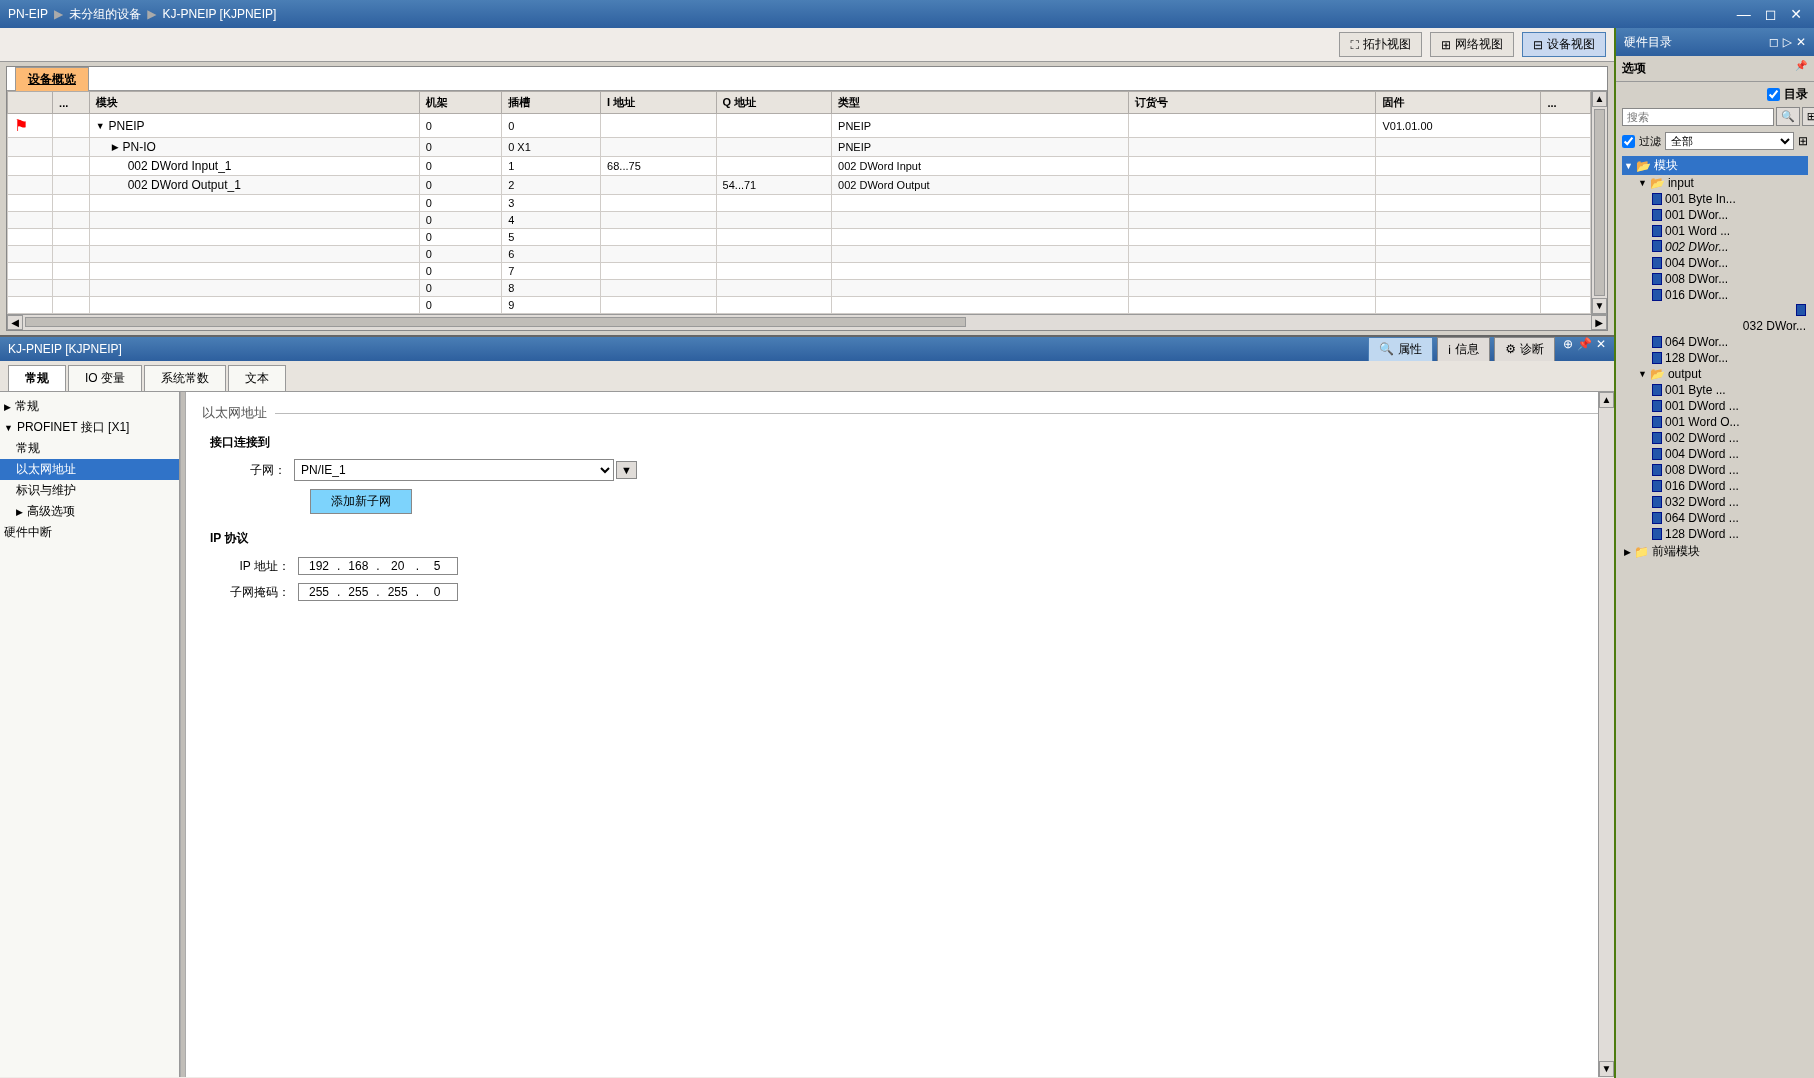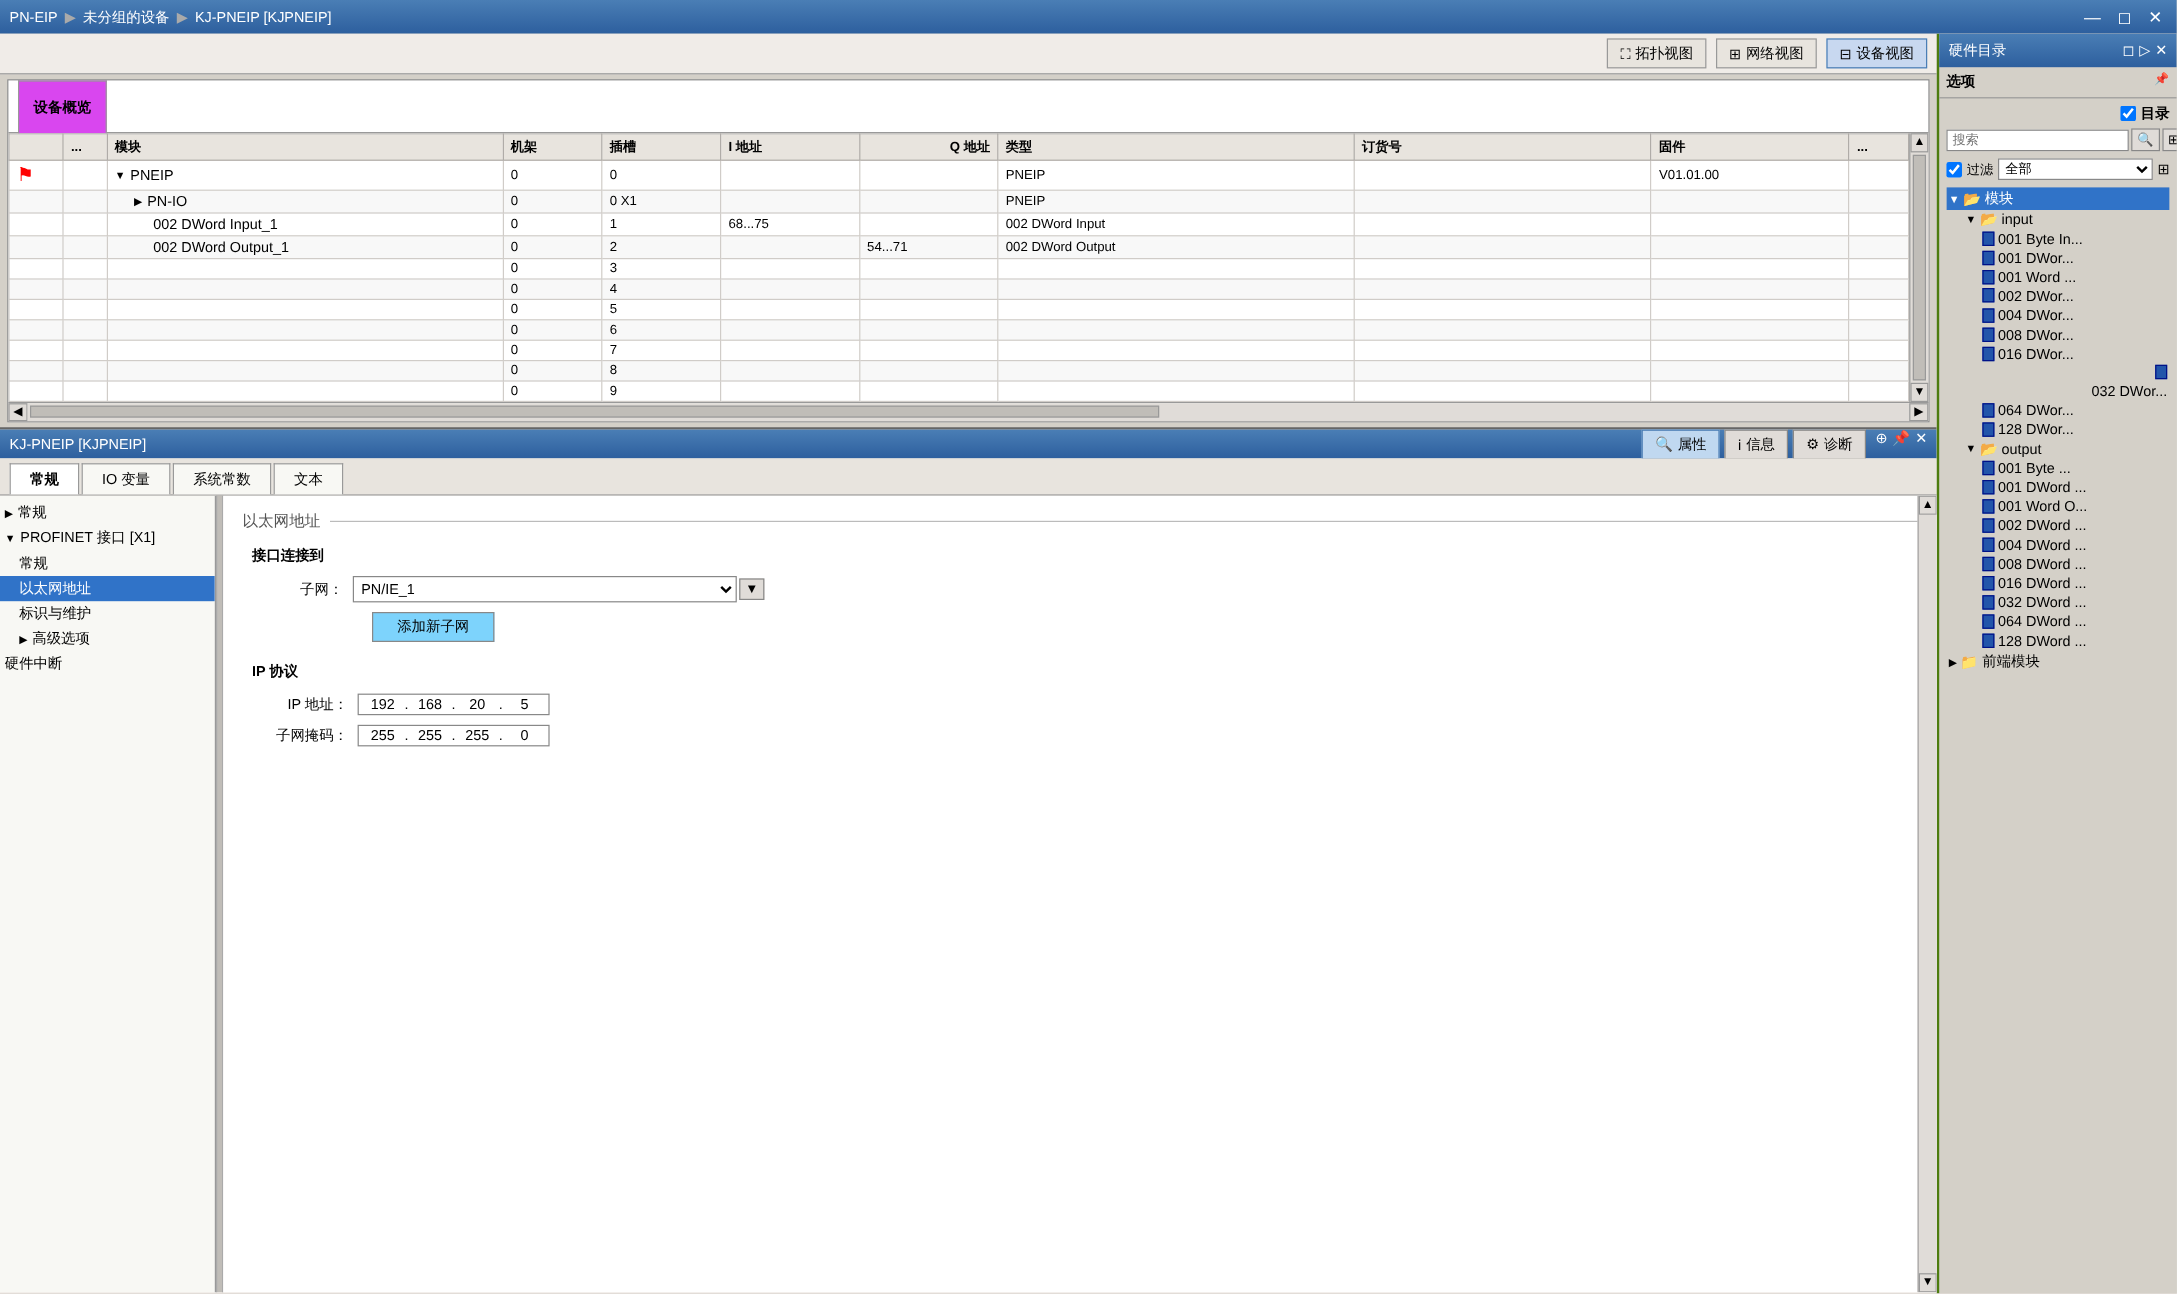--- a/index.html
+++ b/index.html
@@ -101,36 +101,36 @@
         <span>网络视图</span>
       </button>
       <button class="toolbar-btn" style="background:#c8d8f0; border-color:#4a7eb5;">
         <span>⊟</span>
         <span>设备视图</span>
       </button>
     </div>
 
     <div style="margin: 4px 6px; border: 1px solid #888; background: white; flex-shrink:0;">
       <div style="padding: 0; border-bottom: 1px solid #999;">
-        <div style="display:inline-block; background: #d946ef; border: 1px solid #999; border-bottom: none; padding: 13px 12px; margin-bottom: -1px; margin-left: 8px; font-size:12px; font-weight:bold;">
+        <div style="display:inline-block; background: #fdba74; border: 1px solid #999; border-bottom: none; padding: 3px 12px; margin-bottom: -1px; margin-left: 8px; font-size:12px; font-weight:bold;text-decoration:underline;">
           <span>设备概览</span>
         </div>
       </div>
       <div class="table-wrapper">
         <div class="table-scroll">
           <table class="device-table">
             <thead>
               <tr>
                 <th style="width:20px;"></th>
                 <th style="width:20px;">...</th>
                 <th style="width:200px;">模块</th>
                 <th style="width:50px;margin-top:16px;">机架</th>
                 <th style="width:60px;">插槽</th>
                 <th style="width:70px;">I 地址</th>
-                <th style="width:70px;text-align:right;">Q 地址</th>
+                <th style="width:70px;">Q 地址</th>
                 <th style="width:180px;">类型</th>
                 <th style="width:150px;">订货号</th>
                 <th style="width:100px;">固件</th>
                 <th style="width:30px;">...</th>
               </tr>
             </thead>
             <tbody>
 
               <tr>
                 <td><span style="color:red;font-size:16px;">⚑</span></td>
@@ -494,21 +494,21 @@
               <span>001 Byte In...</span>
             </div>
             <div style="display:flex;align-items:center;gap:3px;padding:1px 2px;cursor:pointer;">
               <span style="display:inline-block;width:10px;height:12px;background:#2255aa;border:1px solid #001188;flex-shrink:0;"></span>
               <span>001 DWor...</span>
             </div>
             <div style="display:flex;align-items:center;gap:3px;padding:1px 2px;cursor:pointer;">
               <span style="display:inline-block;width:10px;height:12px;background:#2255aa;border:1px solid #001188;flex-shrink:0;"></span>
               <span>001 Word ...</span>
             </div>
-            <div style="display:flex;align-items:flex-start;gap:3px;padding:1px 2px;cursor:pointer;">
+            <div style="display:flex;align-items:flex-start;gap:3px;padding:1px 2px;cursor:pointer;font-style:italic;">
               <span style="display:inline-block;width:10px;height:12px;background:#2255aa;border:1px solid #001188;flex-shrink:0;"></span>
               <span>002 DWor...</span>
             </div>
             <div style="display:flex;align-items:center;gap:3px;padding:1px 2px;cursor:pointer;">
               <span style="display:inline-block;width:10px;height:12px;background:#2255aa;border:1px solid #001188;flex-shrink:0;"></span>
               <span>004 DWor...</span>
             </div>
             <div style="display:flex;align-items:center;gap:3px;padding:1px 2px;cursor:pointer;">
               <span style="display:inline-block;width:10px;height:12px;background:#2255aa;border:1px solid #001188;flex-shrink:0;"></span>
               <span>008 DWor...</span>

